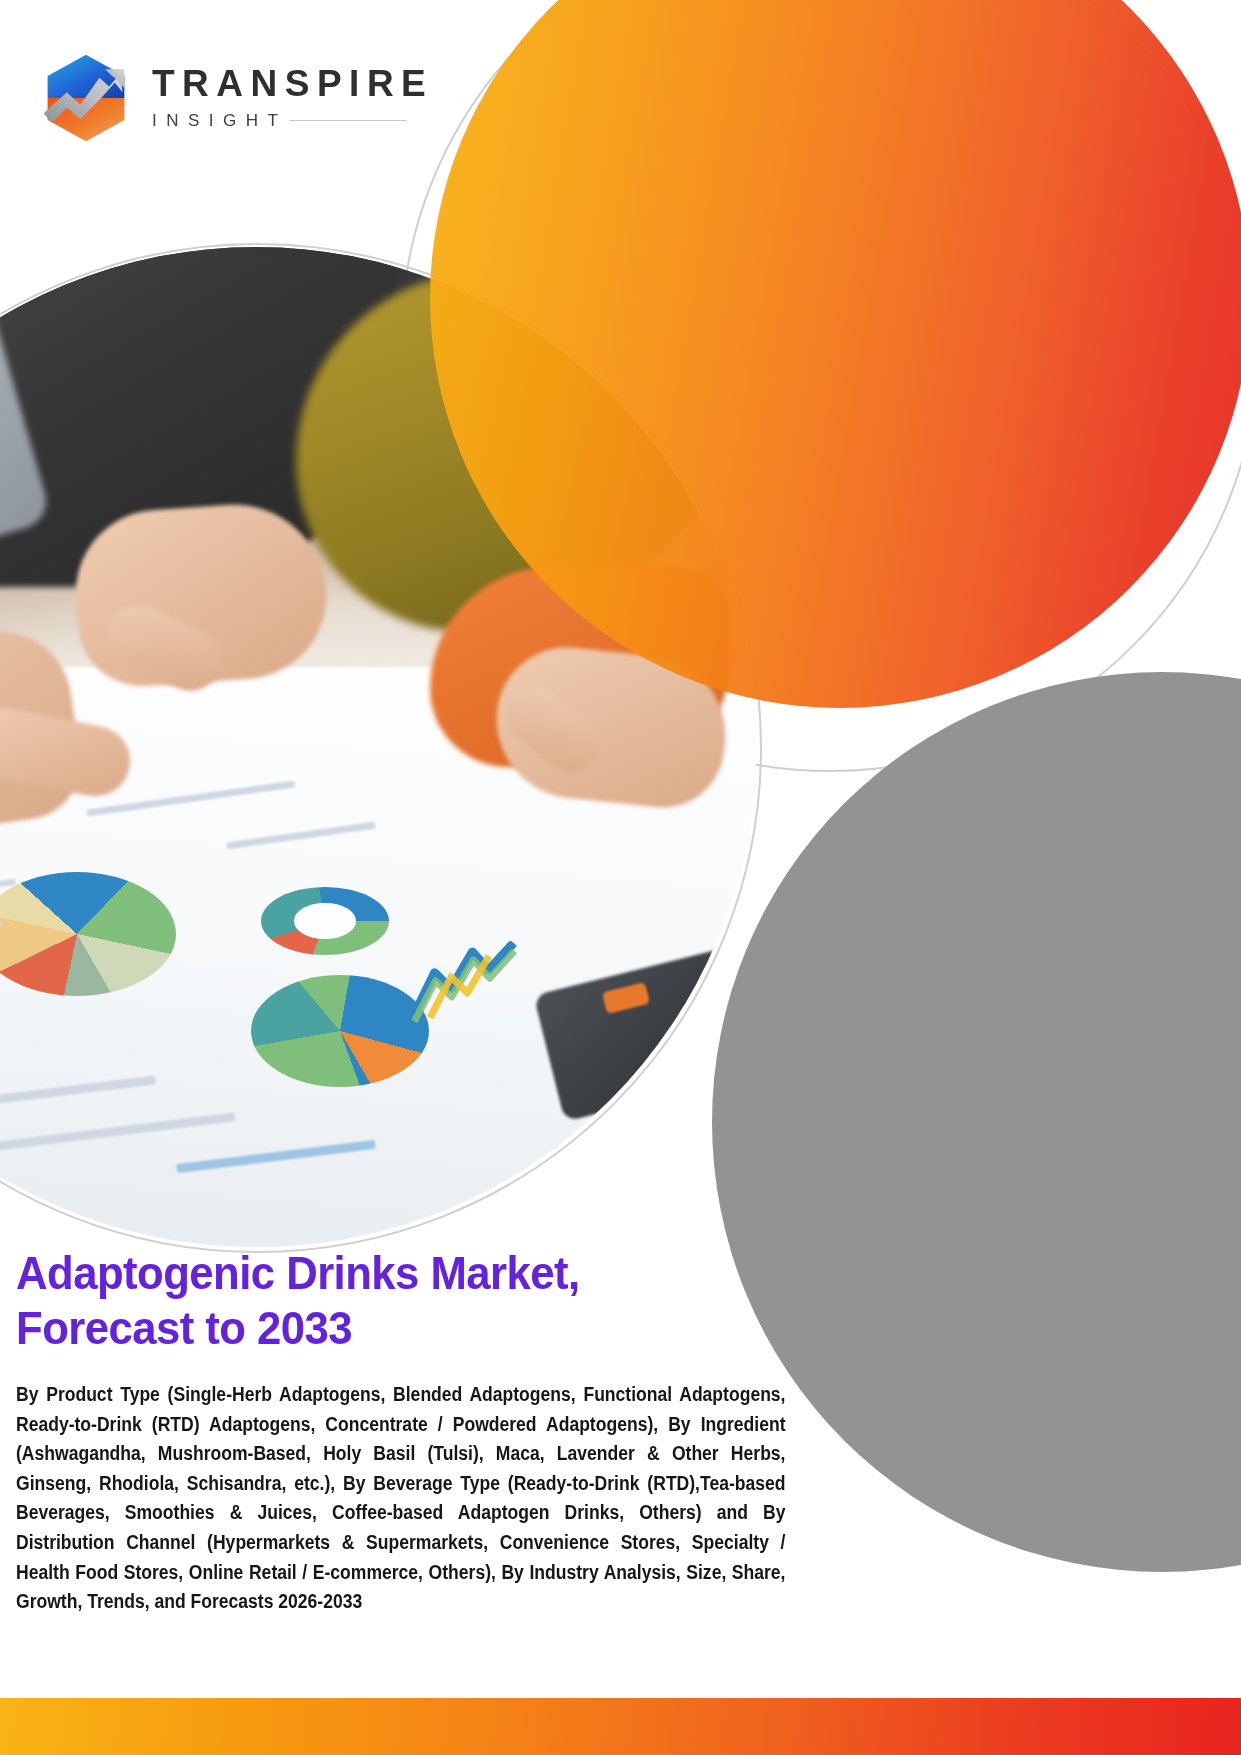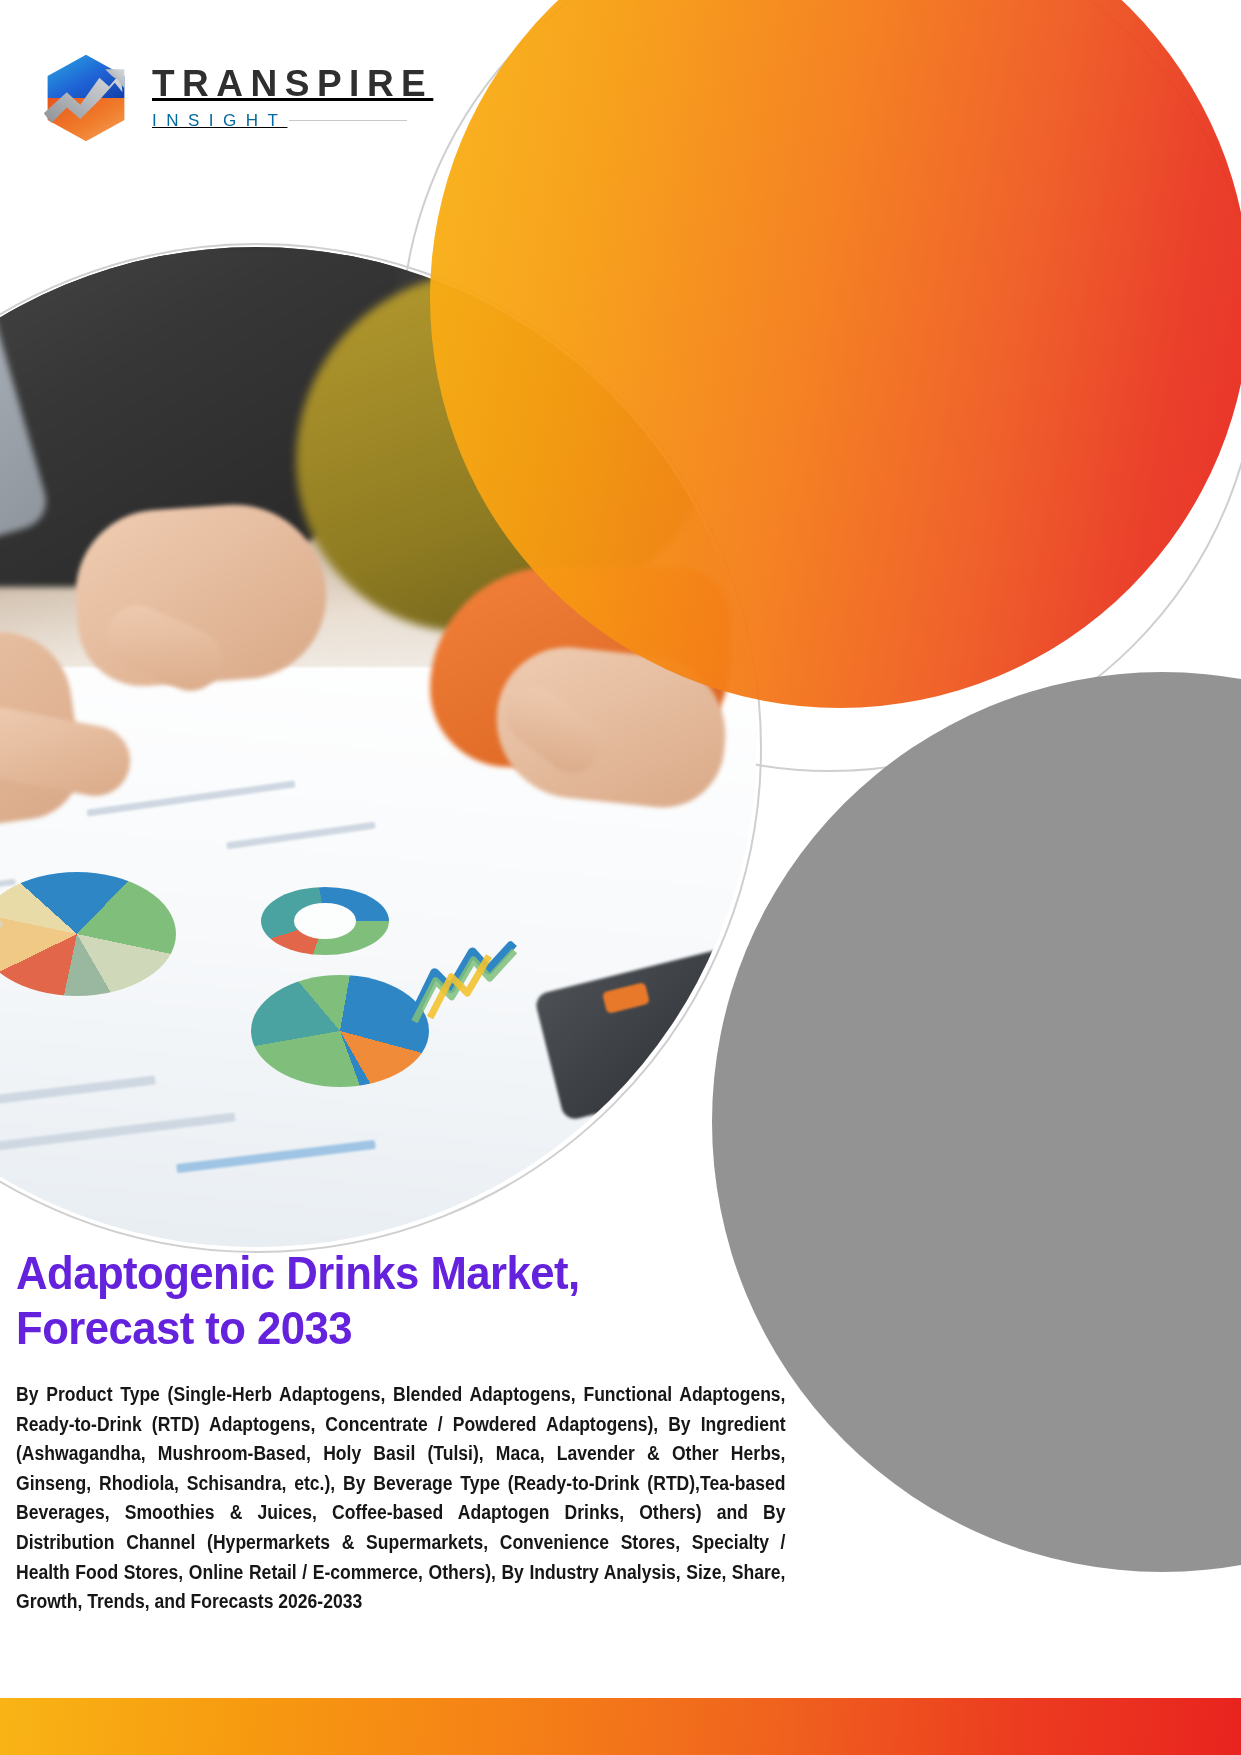--- a/index.html
+++ b/index.html
@@ -32,41 +32,40 @@
   }
   .logo-mark {
     width: 96px;
     height: 96px;
     position: relative;
     flex: 0 0 auto;
   }
   .logo-words {
     display: flex;
     flex-direction: column;
-    text-decoration: underline;
   }
   .logo-transpire {
     font-family: "Liberation Sans", sans-serif;
     font-weight: bold;
     font-size: 37px;
     letter-spacing: 7.5px;
     color: #2f2f2f;
     line-height: 1.05;
   }
   .logo-insight-row {
     display: flex;
     align-items: center;
     margin-top: 7px;
   }
   .logo-insight {
     font-family: "Liberation Sans", sans-serif;
     font-weight: normal;
     font-size: 17px;
     letter-spacing: 9.5px;
-    color: #0369a1;
+    color: #404040;
     white-space: nowrap;
   }
   .logo-rule {
     height: 1px;
     background: #c8c8c8;
     width: 118px;
     margin-left: 2px;
   }
 
   

